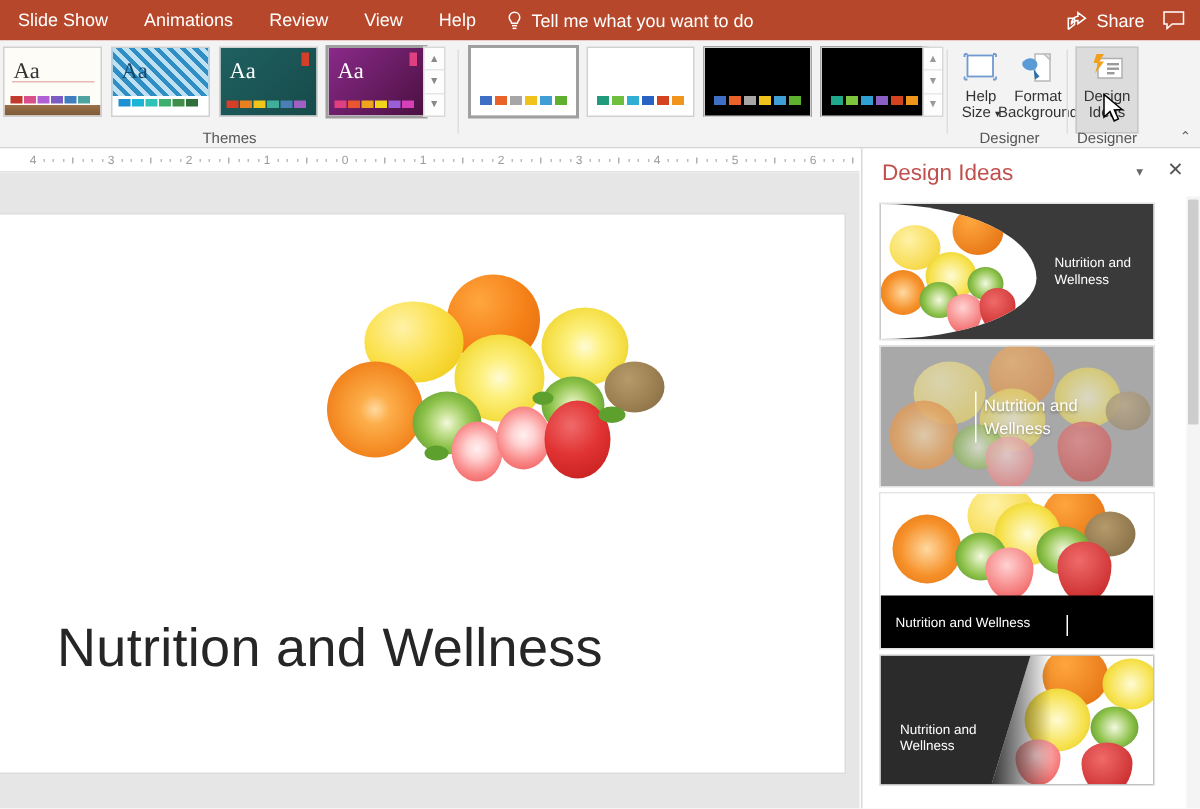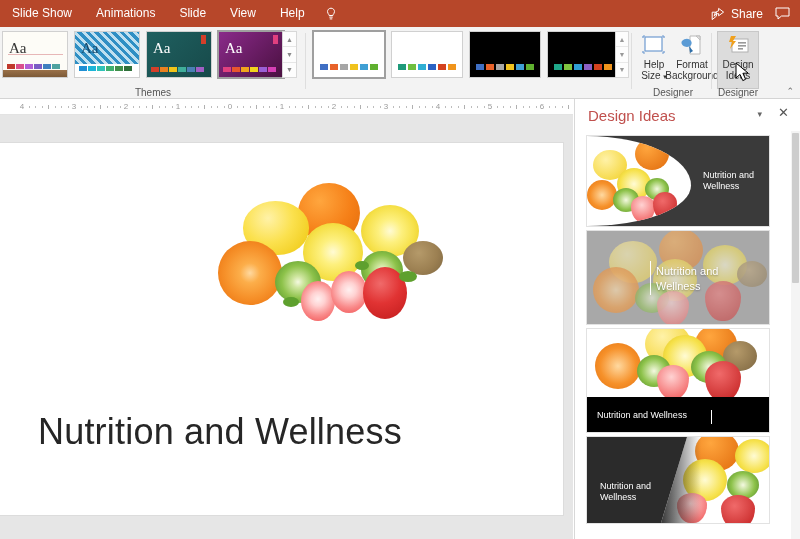--- a/index.html
+++ b/index.html
@@ -227,29 +227,30 @@
   .cursor { position: absolute; pointer-events: none; }
 </style>
 </head>
 <body>
 
 <div id="app">
 
   <div class="tabbar">
     <div class="tab">Slide Show</div>
     <div class="tab">Animations</div>
-    <div class="tab">Slide</div>
+    <div class="tab">Review</div>
     <div class="tab">View</div>
     <div class="tab">Help</div>
     <div class="tellme">
       <svg class="bulb" viewBox="0 0 12 14">
         <path d="M6 1.2c2 0 3.5 1.5 3.5 3.4 0 1.5-1 2.3-1.4 3.1-.2.4-.2.8-.2.8H4.1s0-.4-.2-.8C3.5 6.9 2.5 6.1 2.5 4.6 2.5 2.7 4 1.2 6 1.2z" fill="none" stroke="#ffffff" stroke-width="1"></path>
         <rect x="4.3" y="9.6" width="3.4" height="1" fill="#ffffff"></rect>
         <rect x="4.7" y="11.4" width="2.6" height="1" fill="#ffffff"></rect>
       </svg>
+      <span>Tell me what you want to do</span>
     </div>
     <div class="spacer"></div>
     <div class="share">
       <svg width="15" height="14" viewBox="0 0 15 14">
         <path d="M1.2 12.6V5.2h4.2" fill="none" stroke="#fff" stroke-width="1"></path>
         <path d="M1.2 12.6 L5.4 9.2 V5.2" fill="none" stroke="#fff" stroke-width="1"></path>
         <path d="M7.6 1.4 L12.6 5.1 L7.6 8.8 V6.6 C5.2 6.6 4 7.6 3.2 9.2 3.4 6.2 5 4.3 7.6 3.9 Z" fill="none" stroke="#fff" stroke-width="1"></path>
       </svg>
       <span>Share</span>
     </div>

